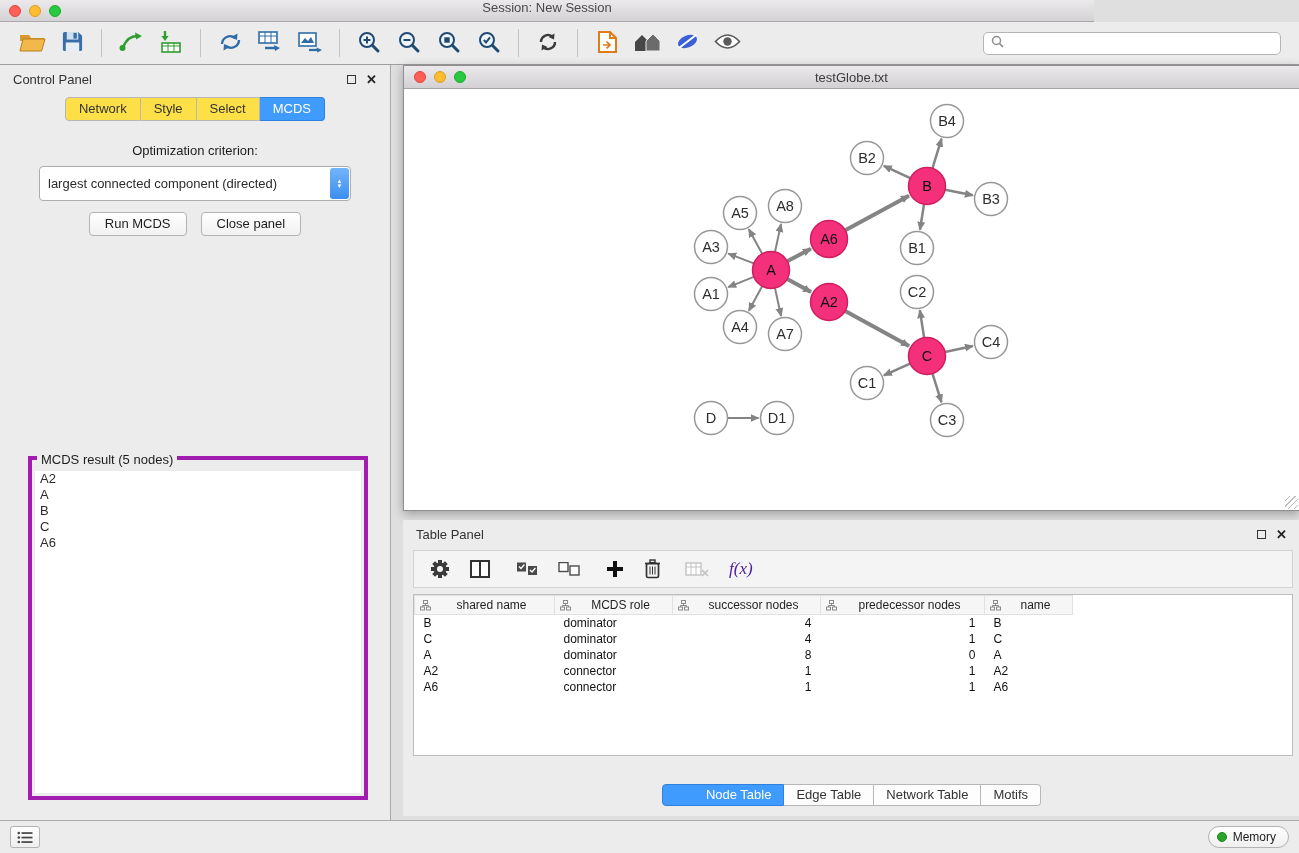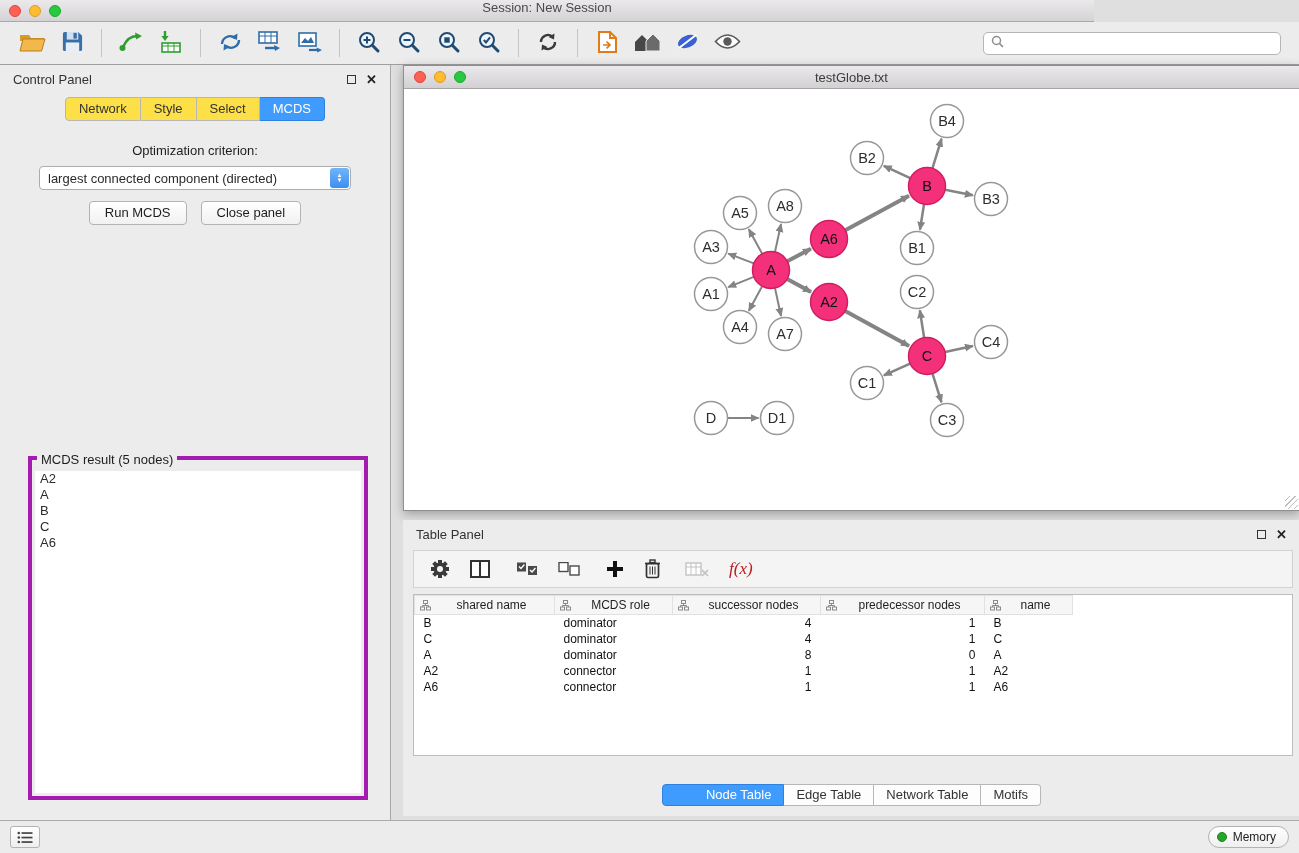--- a/index.html
+++ b/index.html
@@ -35,21 +35,21 @@
   .float-box { width:9px; height:9px; border:1.5px solid #333; display:inline-block; }
   .close-x { font-size:13px; font-weight:bold; color:#222; line-height:1; }
 
   .cp-tabs { display:flex; justify-content:center; margin-top:4px; }
   .cp-tab { padding:3px 13px 4px; font-size:13px; background:#fde047; border:1px solid #b7b7b7; border-left:none; color:#333; }
   .cp-tab:first-child { border-left:1px solid #b7b7b7; border-radius:4px 0 0 4px; }
   .cp-tab:last-child { border-radius:0 4px 4px 0; }
   .cp-tab.active { background:#3f9bfd; border-color:#2f81df; color:#fff; }
 
   .opt-label { text-align:center; margin-top:22px; font-size:13px; color:#1d1d1d; }
-  .dropdown { margin:8px auto 8px; width:312px; height:24px; background:#fff; border:1px solid #adadad; border-radius:4px;
+  .dropdown { margin:8px auto 8px; width:312px; height:35px; background:#fff; border:1px solid #adadad; border-radius:4px;
     display:flex; align-items:center; font-size:13px; padding-left:8px; position:relative; }
   .dropdown .stepper { position:absolute; right:1px; top:1px; bottom:1px; width:19px; border-radius:3px;
     background:linear-gradient(#72b5fa,#3c8ef0); display:flex; flex-direction:column; align-items:center; justify-content:center; color:#fff; }
   .stepper span { font-size:6px; line-height:5px; }
 
   .cp-buttons { display:flex; justify-content:center; gap:14px; margin-top:11px; }
   .cp-btn { padding:3px 15px 4px; font-size:13px; background:linear-gradient(#ffffff,#f1f1f1); border:1px solid #b3b3b3; border-radius:4px; color:#1d1d1d; }
 
   .result-box { position:absolute; left:28px; width:340px; top:391px; height:344px; border:4px solid #a21caf; }
   .result-legend { position:absolute; top:-8px; left:5px; background:#ececec; padding:0 4px; font-size:13px; color:#1d1d1d; }
@@ -68,21 +68,21 @@
   .node-label { font-family:"Liberation Sans",sans-serif; font-size:14.5px; fill:#2d2d2d; }
   .node-label.mcds { fill:#111; }
   .resize-grip { position:absolute; right:1px; bottom:1px; width:13px; height:13px;
     background:repeating-linear-gradient(135deg, transparent 0 3px, #bdbdbd 3px 4px); }
 
   
   .table-panel { position:absolute; left:403px; top:520px; width:897px; height:296px; background:#ececec; }
   .tp-toolbar { position:absolute; left:10px; right:7px; top:30px; height:38px; background:#f4f4f4;
     border:1px solid #d2d2d2; display:flex; align-items:center; gap:20px; padding:0 16px; }
   .tp-icon { display:flex; align-items:center; justify-content:center; }
-  .fx-label { font-family:"Liberation Serif",serif; font-style:italic; font-size:17px; color:#b91c1c; }
+  .fx-label { font-family:"Liberation Serif",serif; font-style:italic; font-size:17px; color:#4c1d95; }
 
   .tp-table-wrap { position:absolute; left:10px; right:7px; top:74px; bottom:60px; background:#fff; border:1px solid #bdbdbd; overflow:hidden; }
   table.node-table { border-collapse:collapse; table-layout:fixed; font-size:12px; }
   table.node-table th { background:#f6f6f6; border:1px solid #e1e1e1; height:19px; font-weight:normal; color:#1f1f1f;
     position:relative; text-align:center; padding:0 6px 0 20px; white-space:nowrap; overflow:hidden; }
   .th-icon { position:absolute; left:5px; top:4px; }
   table.node-table td { height:16px; padding:0 9px; white-space:nowrap; overflow:hidden; color:#111; }
   td.col0, td.col1, td.col4 { text-align:left; }
   td.col2, td.col3 { text-align:right; padding-right:13px; }
   col.c0{width:140px} col.c1{width:118px} col.c2{width:148px} col.c3{width:164px} col.c4{width:88px}

